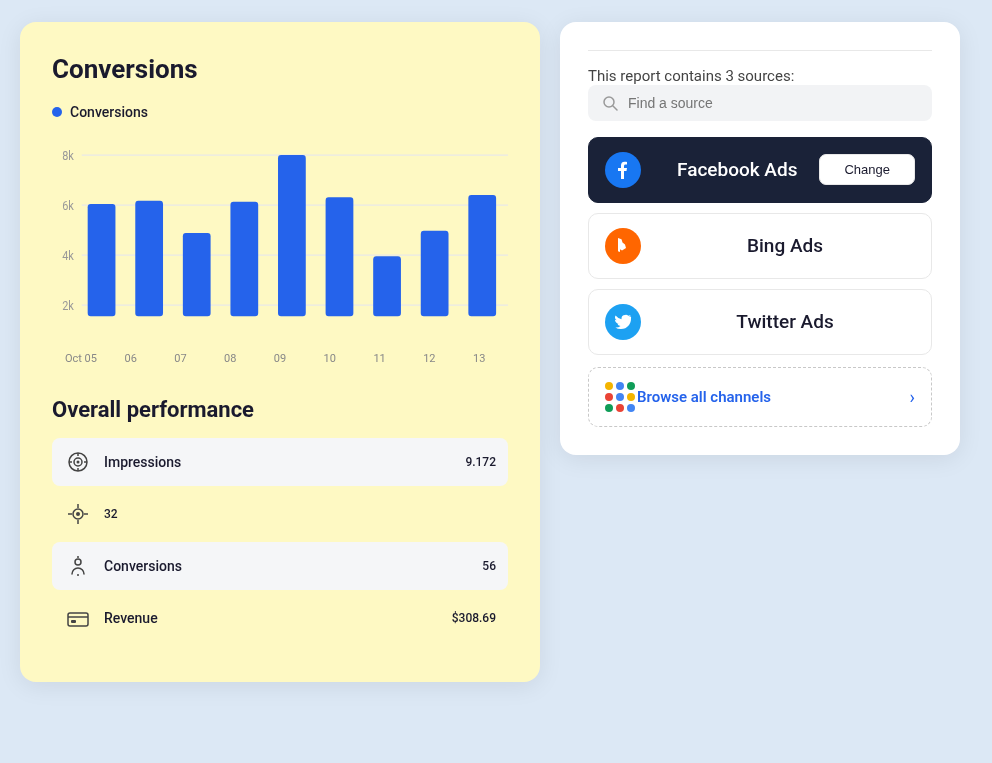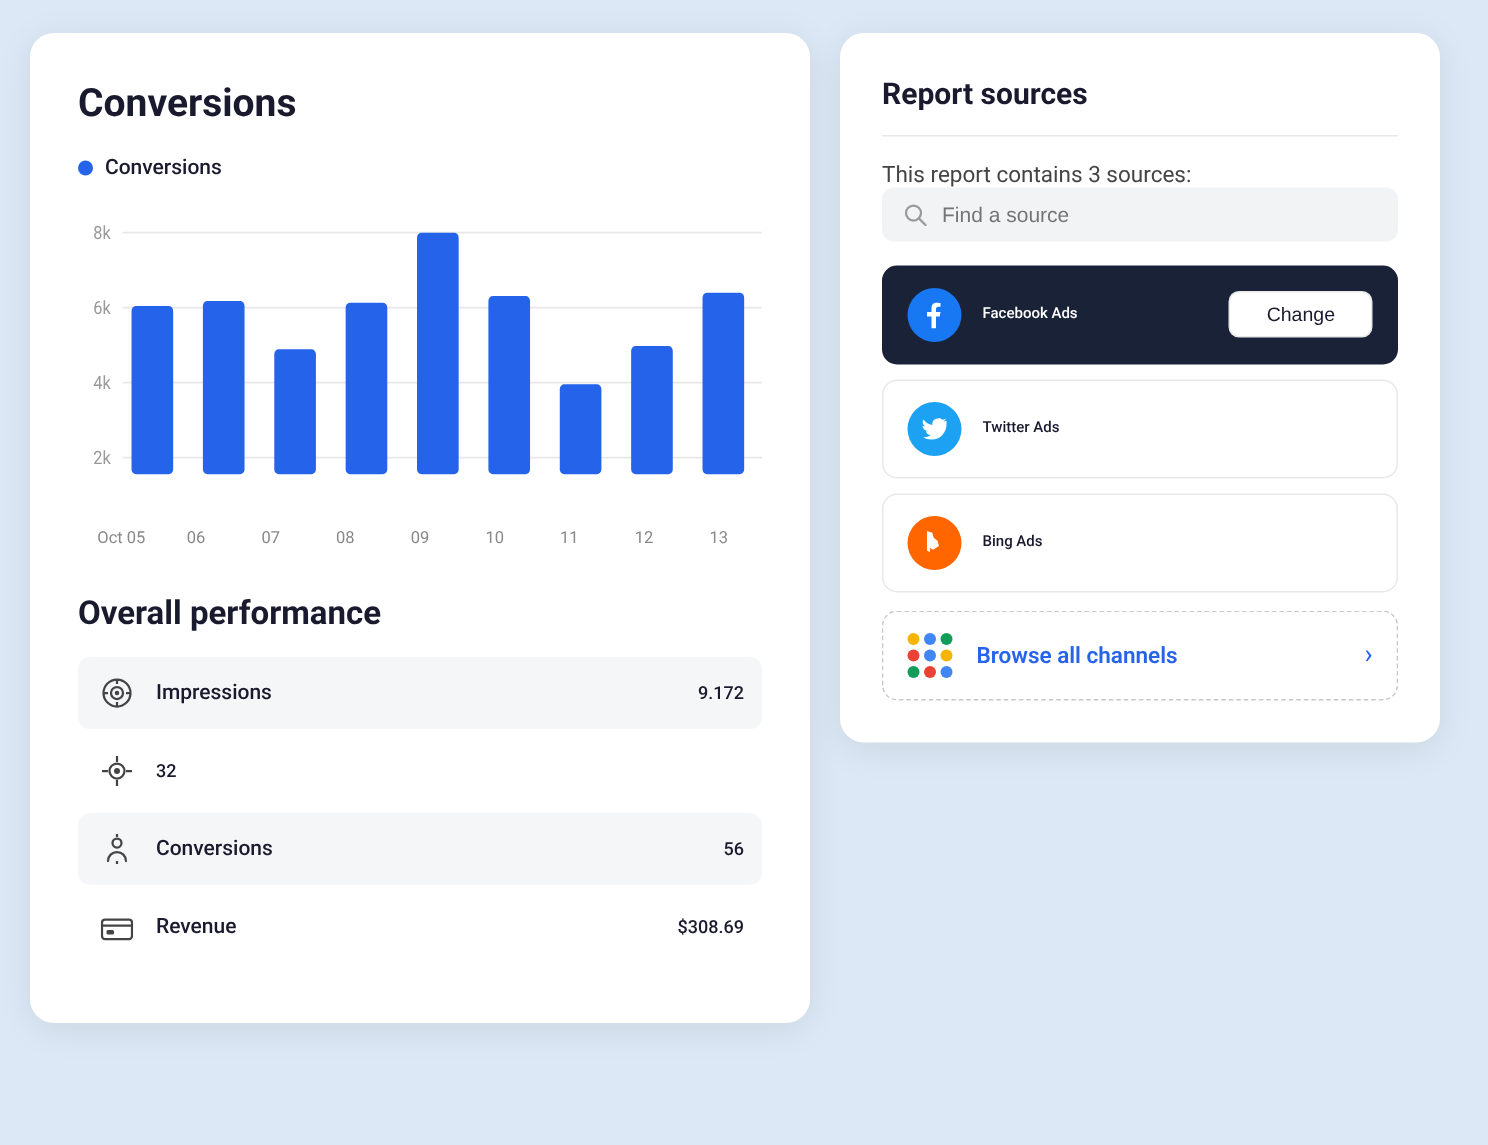--- a/index.html
+++ b/index.html
@@ -15,21 +15,21 @@
     .wrapper {
       width: 960px;
       height: 720px;
       position: relative;
       display: flex;
       gap: 20px;
       align-items: flex-start;
     }
     
     .left-card {
-      background: #ffffff;
+      background: #fef9c3;
       border-radius: 16px;
       padding: 32px;
       width: 520px;
       min-height: 660px;
       box-shadow: 0 4px 24px rgba(0,0,0,0.08);
     }
     .card-title {
       font-size: 26px;
       font-weight: 700;
       color: #1a1a2e;
@@ -184,24 +184,25 @@
       align-items: center;
       justify-content: center;
       font-size: 18px;
       margin-right: 14px;
       flex-shrink: 0;
     }
     .fb-logo { background: #1877f2; color: #fff; }
     .bing-logo { background: #ff6600; color: #fff; font-size: 13px; font-weight: 700; }
     .twitter-logo { background: #1da1f2; color: #fff; }
     .source-name {
-      font-size: 10px;
+      font-size: 19px;
       font-weight: 500;
       flex: 1;
       color: #1a1a2e;
+      text-align: center;
     }
     .source-item.active .source-name { color: #fff; }
     .change-btn {
       background: #ffffff;
       border: 1.5px solid #e8e8e8;
       border-radius: 7px;
       padding: 7px 24px;
       font-size: 13px;
       font-weight: 400;
       color: #1a1a2e;
@@ -209,21 +210,20 @@
     }
     
     .browse-all {
       display: flex;
       align-items: center;
       border: 1.5px dashed #c8c8c8;
       border-radius: 10px;
       padding: 14px 16px;
       margin-top: 12px;
       cursor: pointer;
-      gap: 14px;
     }
     .dots-icon {
       display: grid;
       grid-template-columns: repeat(3, 8px);
       gap: 3px;
       margin-right: 2px;
     }
     .dot-cell {
       width: 8px;
       height: 8px;
@@ -362,21 +362,20 @@
             <rect x="4" y="13" width="5" height="3" rx="1" fill="#444"></rect>
           </svg>
         </div>
         <span class="perf-name">Revenue</span>
         <span class="perf-value">$308.69</span>
       </div>
     </div>
   </div>
 
   <div class="right-card">
-    <h2 class="report-title">Report sources</h2>
     <hr class="divider">
     <p class="report-subtitle">This report contains 3 sources:</p>
 
     <div class="search-box">
       <div class="search-icon-wrap">
         <svg width="16" height="16" viewBox="0 0 16 16" fill="none">
           <circle cx="7" cy="7" r="5" stroke="#999" stroke-width="1.5"></circle>
           <line x1="11" y1="11" x2="15" y2="15" stroke="#999" stroke-width="1.5" stroke-linecap="round"></line>
         </svg>
       </div>
@@ -390,38 +389,38 @@
             <path d="M10 18V10h2.5l.5-3H10V5c0-.83.67-1.5 1.5-1.5H13V1s-1.2-.17-2.5-.17C8.07.83 7 2.24 7 4.5V7H4v3h3v8h3z"></path>
           </svg>
         </div>
       </div>
       <span class="source-name">Facebook Ads</span>
       <button class="change-btn">Change</button>
     </div>
 
     <div class="source-item">
       <div class="source-logo-wrap">
+        <div class="source-logo bing-logo">
+          <svg width="20" height="20" viewBox="0 0 20 20" fill="white">
+            <path d="M5 2l3.5 1.2 1 3.3L12 8.5 13 12l-4 2.5-2-1.2V16l-2-.8V2z"></path>
+          </svg>
+        </div>
+      </div>
+      <span class="source-name">Bing Ads</span>
+    </div>
+
+    <div class="source-item">
+      <div class="source-logo-wrap">
         <div class="source-logo twitter-logo">
           <svg width="18" height="18" viewBox="0 0 18 18" fill="white">
             <path d="M17 3.5a7 7 0 01-2 .55A3.5 3.5 0 0016.5 2a7 7 0 01-2.2.84A3.5 3.5 0 0011 2a3.5 3.5 0 00-3.5 3.5c0 .27.03.54.09.8A9.9 9.9 0 011.6 2.6a3.5 3.5 0 001.08 4.67A3.5 3.5 0 011 6.8v.04A3.5 3.5 0 004.8 10.3a3.5 3.5 0 01-1.58.06A3.5 3.5 0 006.5 13a7 7 0 01-5.17 1.45A9.9 9.9 0 007 16c6.5 0 10-5.38 10-10.05 0-.15 0-.3-.01-.45A7.1 7.1 0 0017 3.5z"></path>
           </svg>
         </div>
       </div>
       <span class="source-name">Twitter Ads</span>
-    </div>
-
-    <div class="source-item">
-      <div class="source-logo-wrap">
-        <div class="source-logo bing-logo">
-          <svg width="20" height="20" viewBox="0 0 20 20" fill="white">
-            <path d="M5 2l3.5 1.2 1 3.3L12 8.5 13 12l-4 2.5-2-1.2V16l-2-.8V2z"></path>
-          </svg>
-        </div>
-      </div>
-      <span class="source-name">Bing Ads</span>
     </div>
 
     <div class="browse-all">
       <div class="dots-icon">
         <div class="dot-cell" style="background:#f4b400;"></div>
         <div class="dot-cell" style="background:#4285f4;"></div>
         <div class="dot-cell" style="background:#0f9d58;"></div>
         <div class="dot-cell" style="background:#ea4335;"></div>
         <div class="dot-cell" style="background:#4285f4;"></div>
         <div class="dot-cell" style="background:#f4b400;"></div>

